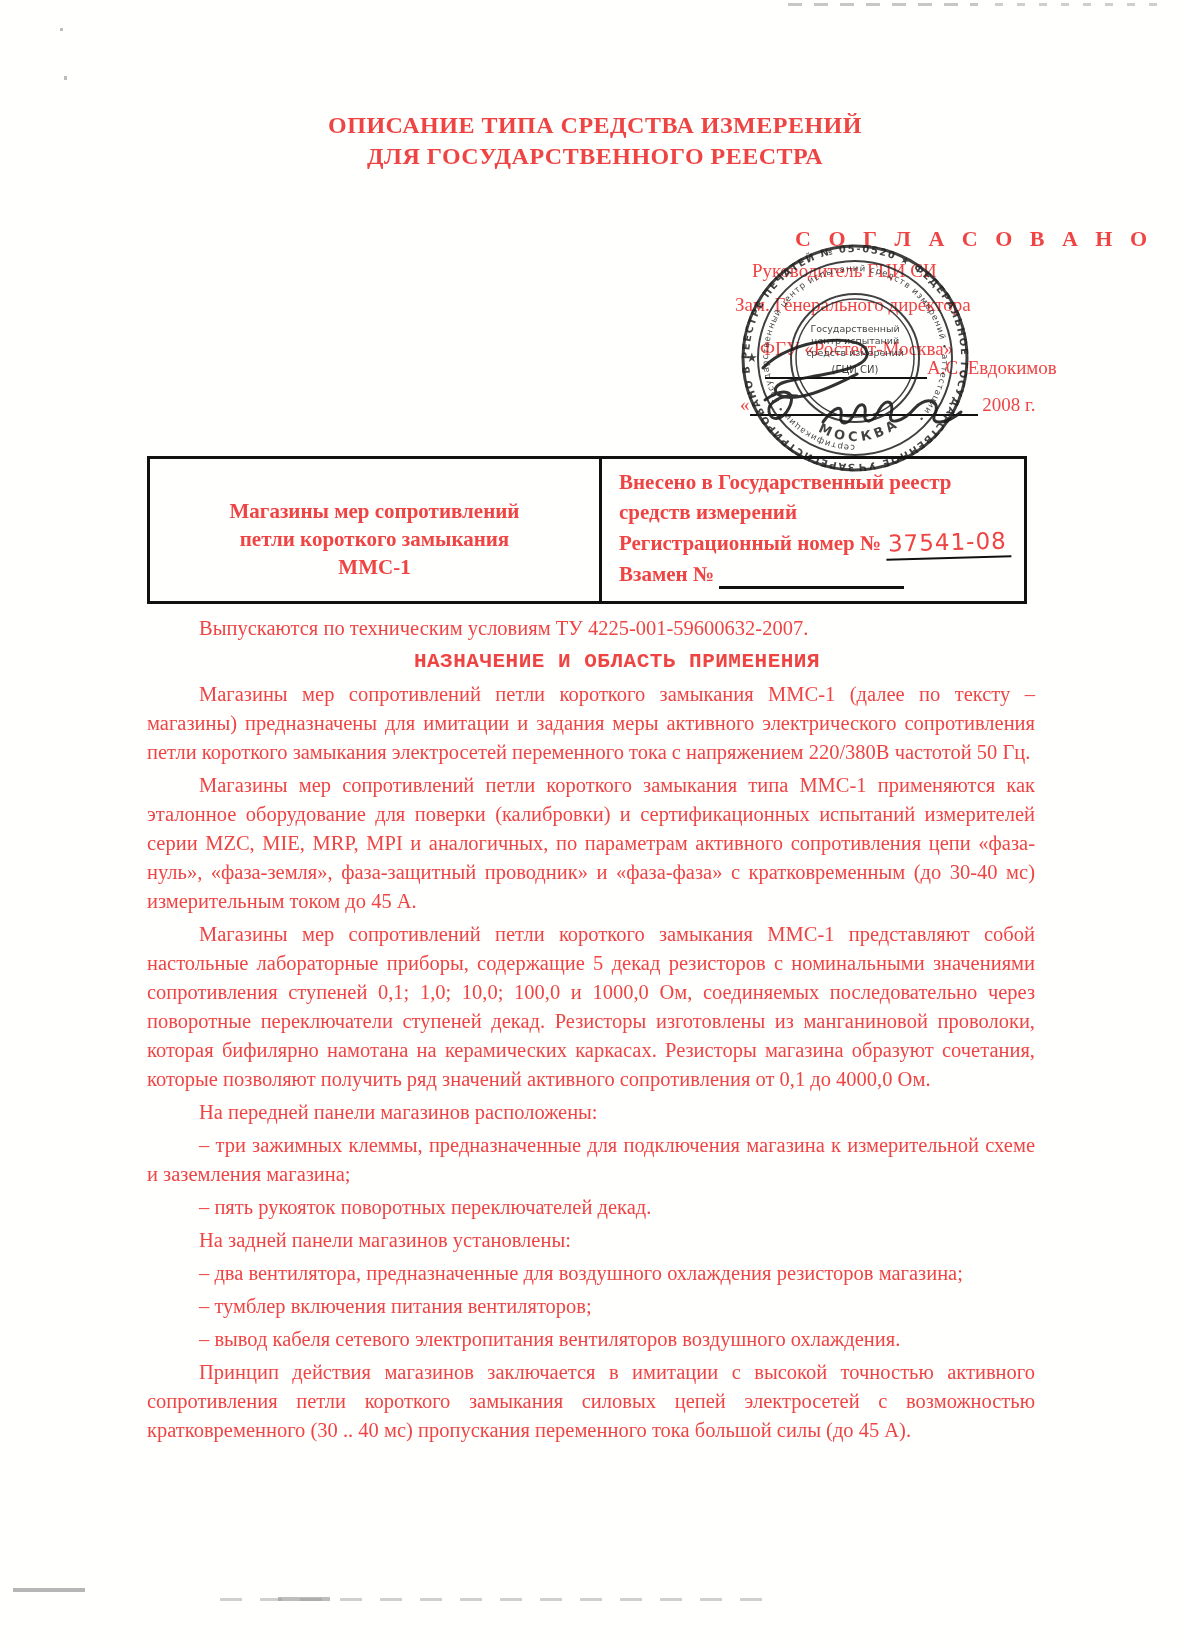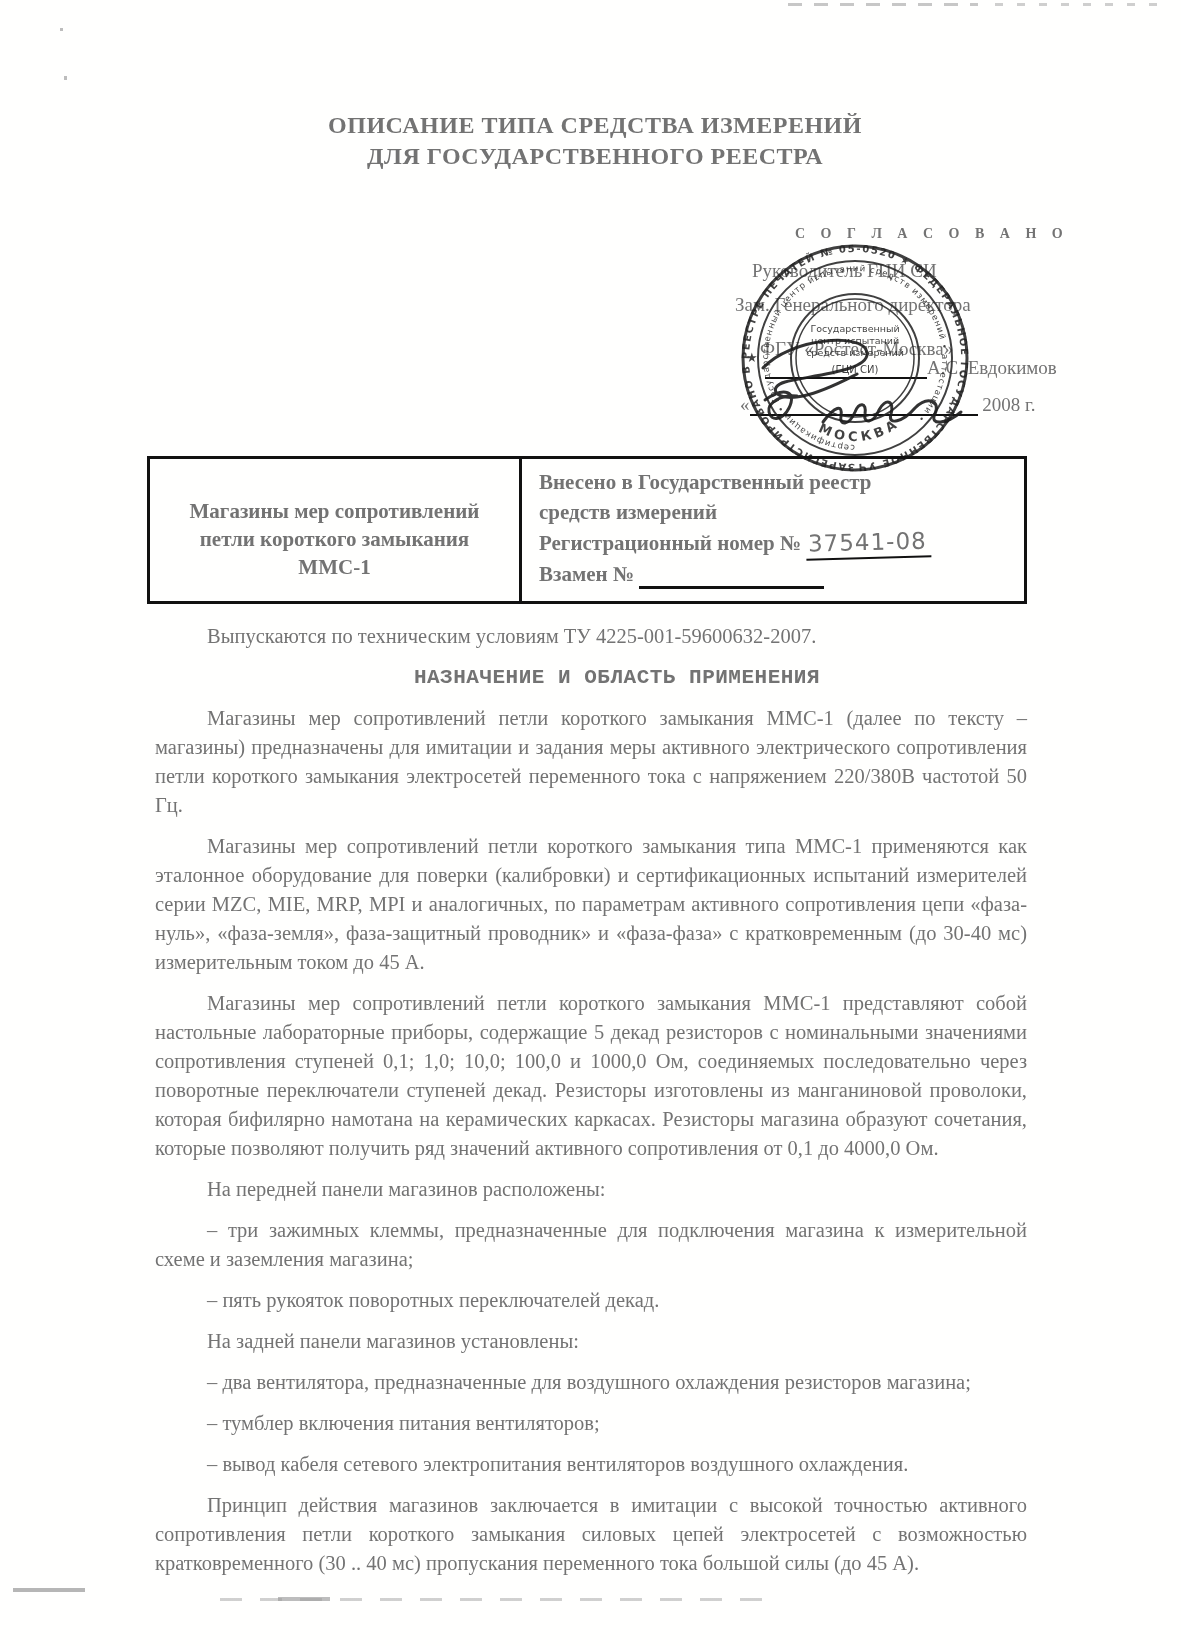--- a/index.html
+++ b/index.html
@@ -1,21 +1,21 @@
 <!DOCTYPE html>
 <html><head>
 <meta charset="utf-8">
 <style>
   html,body{margin:0;padding:0;background:#ffffff;}
   .page{
     position:relative;
     width:1181px;height:1646px;
     background:#fffffe;
     font-family:"Liberation Serif", serif;
-    color:#737373;
+    color:#ef4444;
     overflow:hidden;
   }
   
   .artifact{position:absolute;background:#b9b9b9;opacity:.65;}
   .a-top1{left:788px;top:3px;width:190px;height:3px;
     background:repeating-linear-gradient(90deg,#a9a9a9 0 14px,transparent 14px 26px);}
   .a-top2{left:995px;top:3px;width:165px;height:3px;
     background:repeating-linear-gradient(90deg,#b5b5b5 0 8px,transparent 8px 22px);}
   .a-bot1{left:13px;top:1588px;width:72px;height:4px;background:#8f8f8f;}
   .a-bot2{left:220px;top:1598px;width:560px;height:3px;
@@ -26,58 +26,58 @@
 
   
   .doc-title{
     position:absolute;left:145px;top:110px;width:900px;
     text-align:center;font-weight:bold;font-size:24px;line-height:31px;
     letter-spacing:.5px;
   }
 
   
   .approval{position:absolute;font-size:19px;}
-  .ap-heading{left:795px;top:226px;font-weight:bold;letter-spacing:6px;font-size:14px;}
+  .ap-heading{left:795px;top:226px;font-weight:bold;letter-spacing:6px;font-size:22px;}
   .ap-l1{left:752px;top:260px;}
   .ap-l2{left:735px;top:294px;}
   .ap-l3{left:760px;top:338px;}
   .ap-sig{left:765px;top:355px;}
   .sig-line{display:inline-block;width:162px;border-bottom:2px solid #111;height:22px;vertical-align:bottom;}
   .ap-date{left:740px;top:392px;}
   .date-line{display:inline-block;width:228px;border-bottom:2px solid #111;height:22px;vertical-align:bottom;}
 
   
   .stamp{position:absolute;left:732px;top:240px;}
   .stamp text{fill:#222;font-family:"DejaVu Sans", sans-serif;}
   .sig-overlay{position:absolute;left:745px;top:330px;}
 
   
   .reg-table{
     position:absolute;left:147px;top:456px;width:874px;height:142px;
     border:3px solid #111;display:flex;font-weight:bold;font-size:21px;
   }
   .reg-left{
-    width:372px;border-right:3px solid #111;
+    width:452px;border-right:3px solid #111;
     display:flex;flex-direction:column;justify-content:center;
     text-align:center;line-height:28px;padding-top:18px;box-sizing:border-box;
   }
   .reg-right{flex:1;padding:8px 0 0 17px;line-height:30px;box-sizing:border-box;}
   .reg-number{
     font-family:"DejaVu Sans", sans-serif;font-weight:normal;font-size:23px;
     display:inline-block;transform:rotate(-1.5deg);letter-spacing:1px;
     border-bottom:2px solid #111;padding:0 4px 0 2px;
   }
   .blank-line{display:inline-block;width:185px;border-bottom:3px solid #111;height:20px;vertical-align:bottom;}
 
   
   .body-text{
     position:absolute;left:143px;top:610px;width:896px;
     font-size:20.5px;line-height:29px;text-align:justify;
   }
-  .body-text p{margin:12px;text-indent:52px;}
+  .body-text p{margin:4px;text-indent:52px;}
   .sec-heading{
     text-align:center;font-weight:bold;font-size:21px;letter-spacing:.5px;
     margin:0;
   }
   .h-gap-top{margin-top:22px;}
   .h-gap-bot{margin-bottom:16px;font-family:Liberation Mono, monospace;}
   .tu-line{text-indent:52px;margin:0;}
 </style>
 </head>
 <body>

